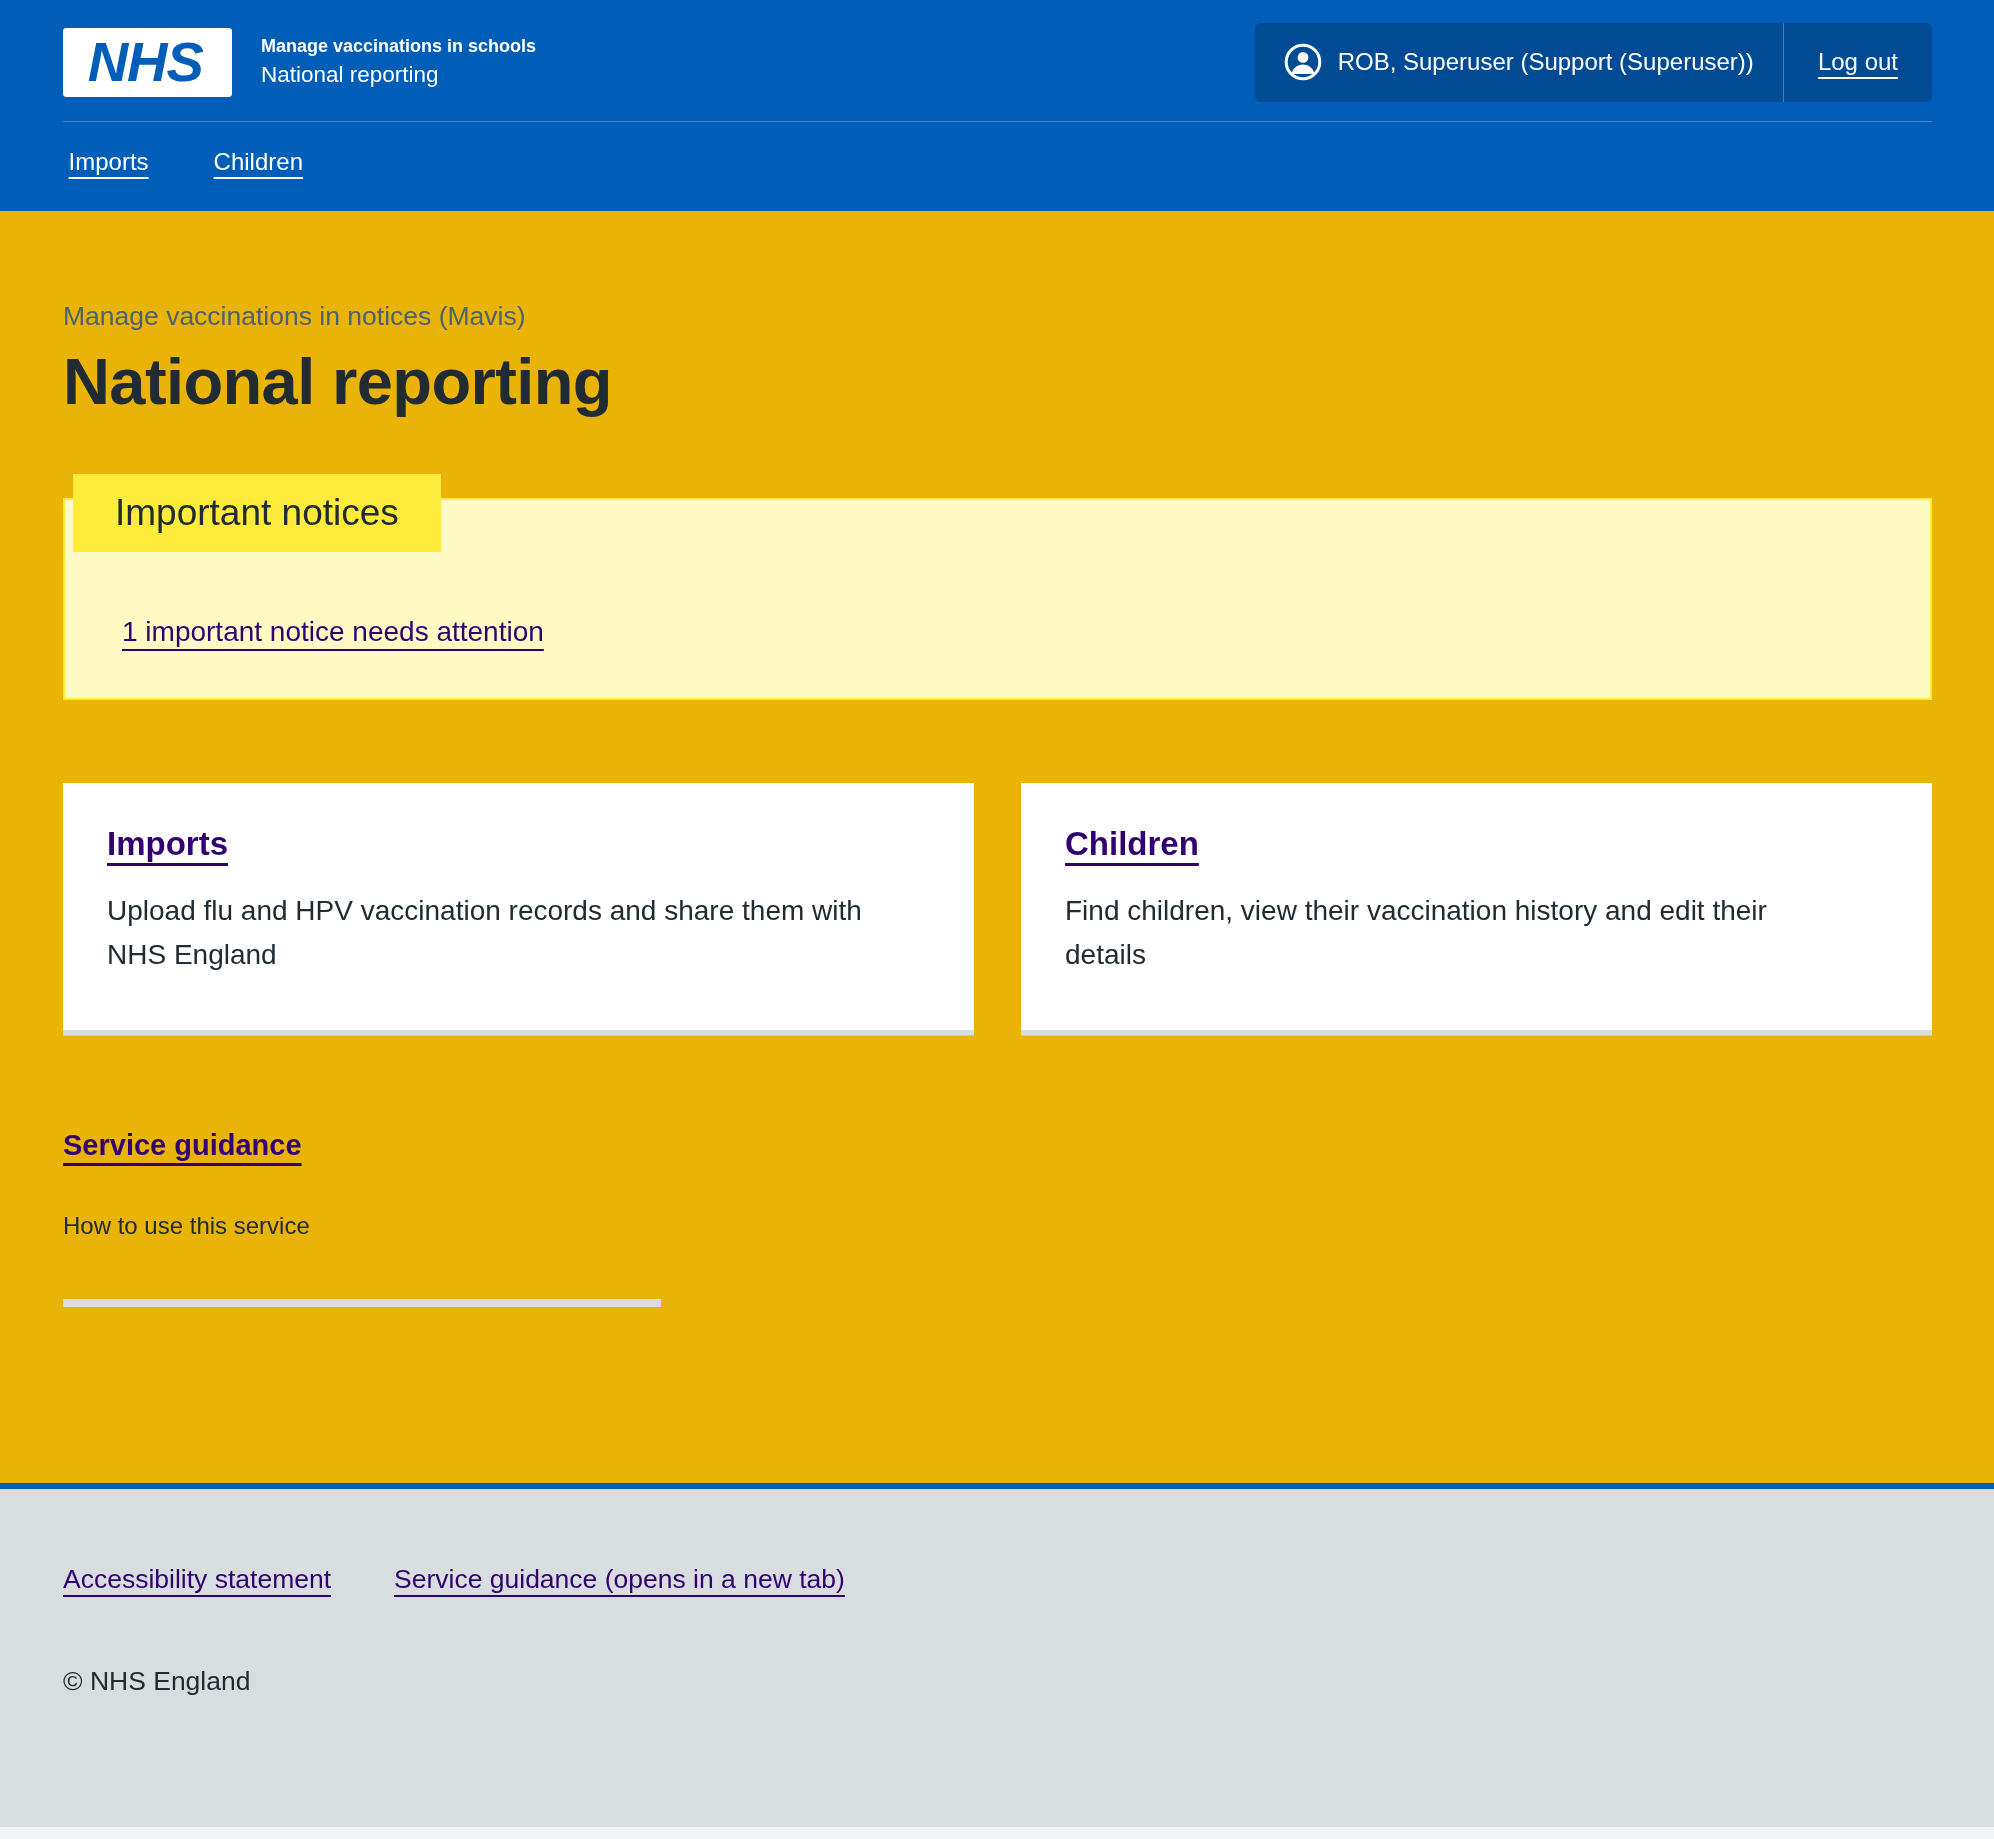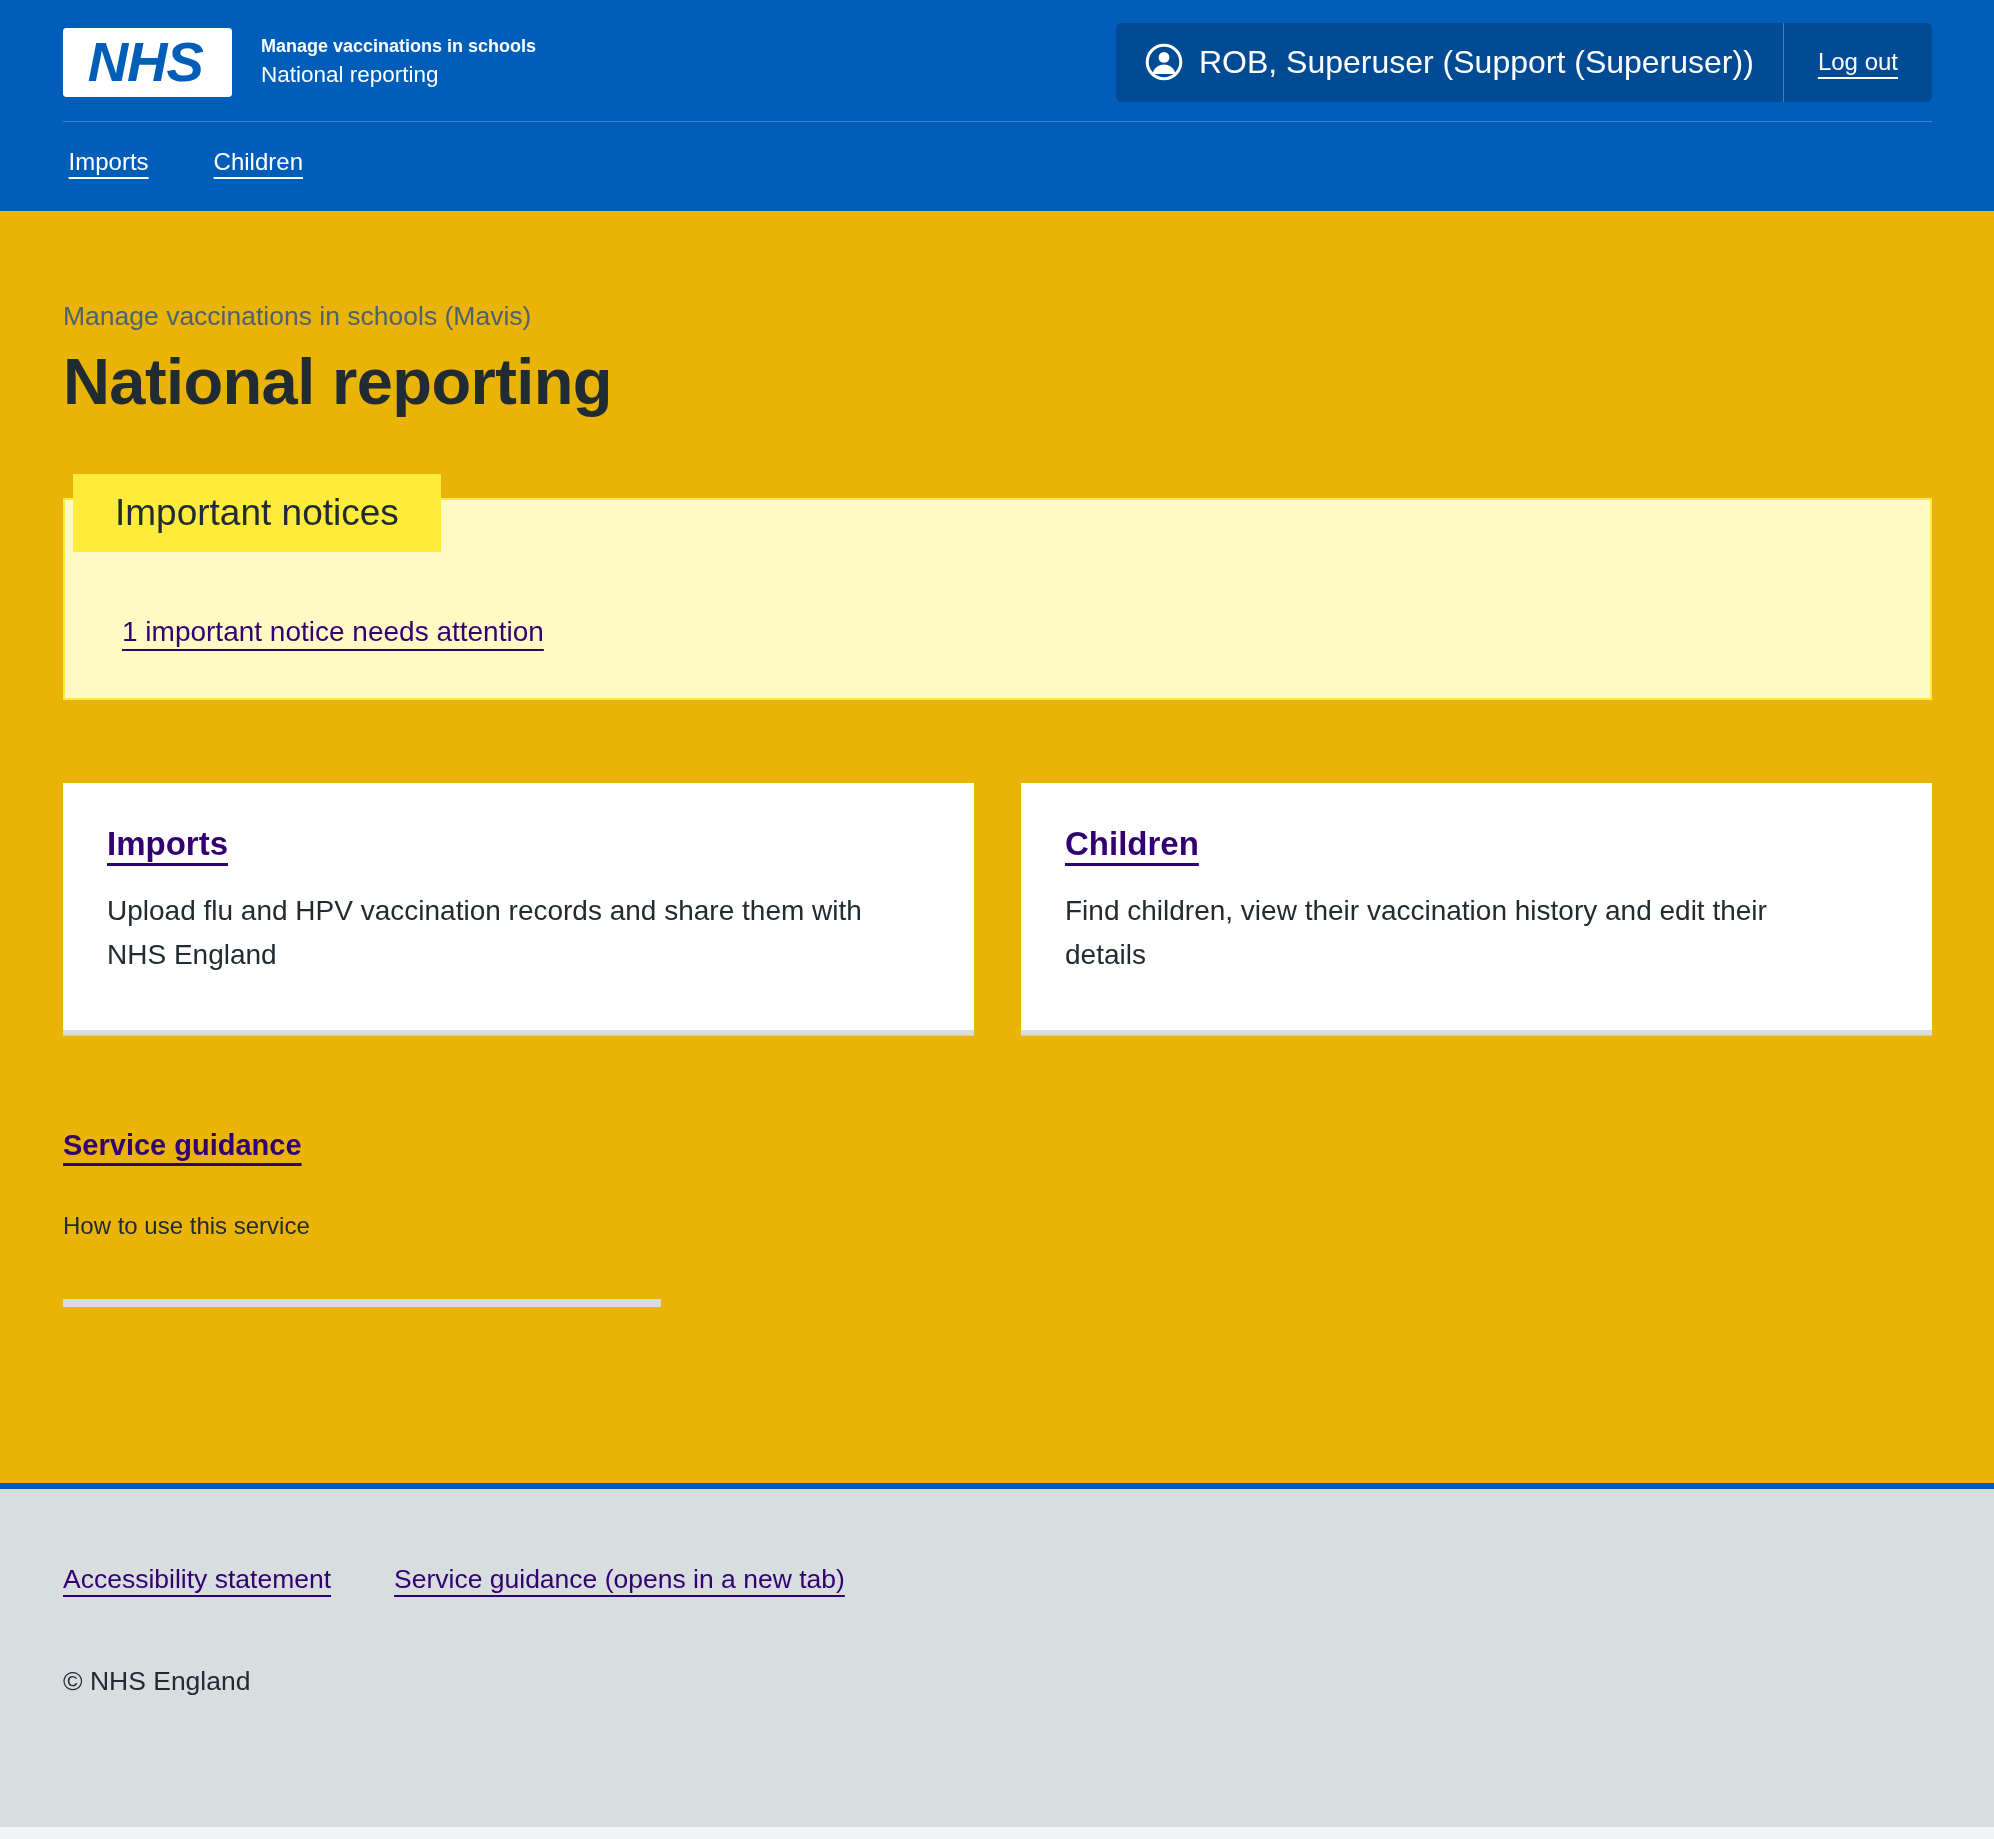--- a/index.html
+++ b/index.html
@@ -48,21 +48,21 @@
   .account-box {
     margin-left: auto;
     background: #004b93;
     border-radius: 5.6px;
     display: flex;
     align-items: stretch;
     min-height: 79px;
   }
   .account-user { display: flex; align-items: center; gap: 16px; padding: 0 29px; }
   .user-icon svg { width: 38px; height: 38px; display: block; }
-  .account-name { color: #fff; font-size: 32px; white-space: nowrap; }
+  .account-name { color: #fff; font-size: 24px; white-space: nowrap; }
   .account-divider { width: 1.1px; background: rgba(255,255,255,0.28); }
   .logout-cell { display: flex; align-items: center; padding: 0 34px; justify-content: center; }
   .logout-link {
     color: #fff; font-size: 24px;
     text-decoration: underline;
     text-decoration-thickness: 2.3px;
     text-underline-offset: 6.8px;
     cursor: pointer;
   }
 
@@ -218,21 +218,21 @@
         </div>
       </div>
     </div>
     <nav class="nav-row">
       <a class="nav-link">Imports</a>
       <a class="nav-link">Children</a>
     </nav>
   </header>
 
   <main>
-    <div class="caption">Manage vaccinations in schools (Mavis)</div>
+    <div class="caption">Manage vaccinations in notices (Mavis)</div>
     <h1 class="page-title">National reporting</h1>
 
     <div class="notice-panel">
       <div class="notice-label">Important notices</div>
       <a class="notice-link">1 important notice needs attention</a>
     </div>
 
     <div class="cards-row">
       <div class="card">
         <a class="card-link">Imports</a>

